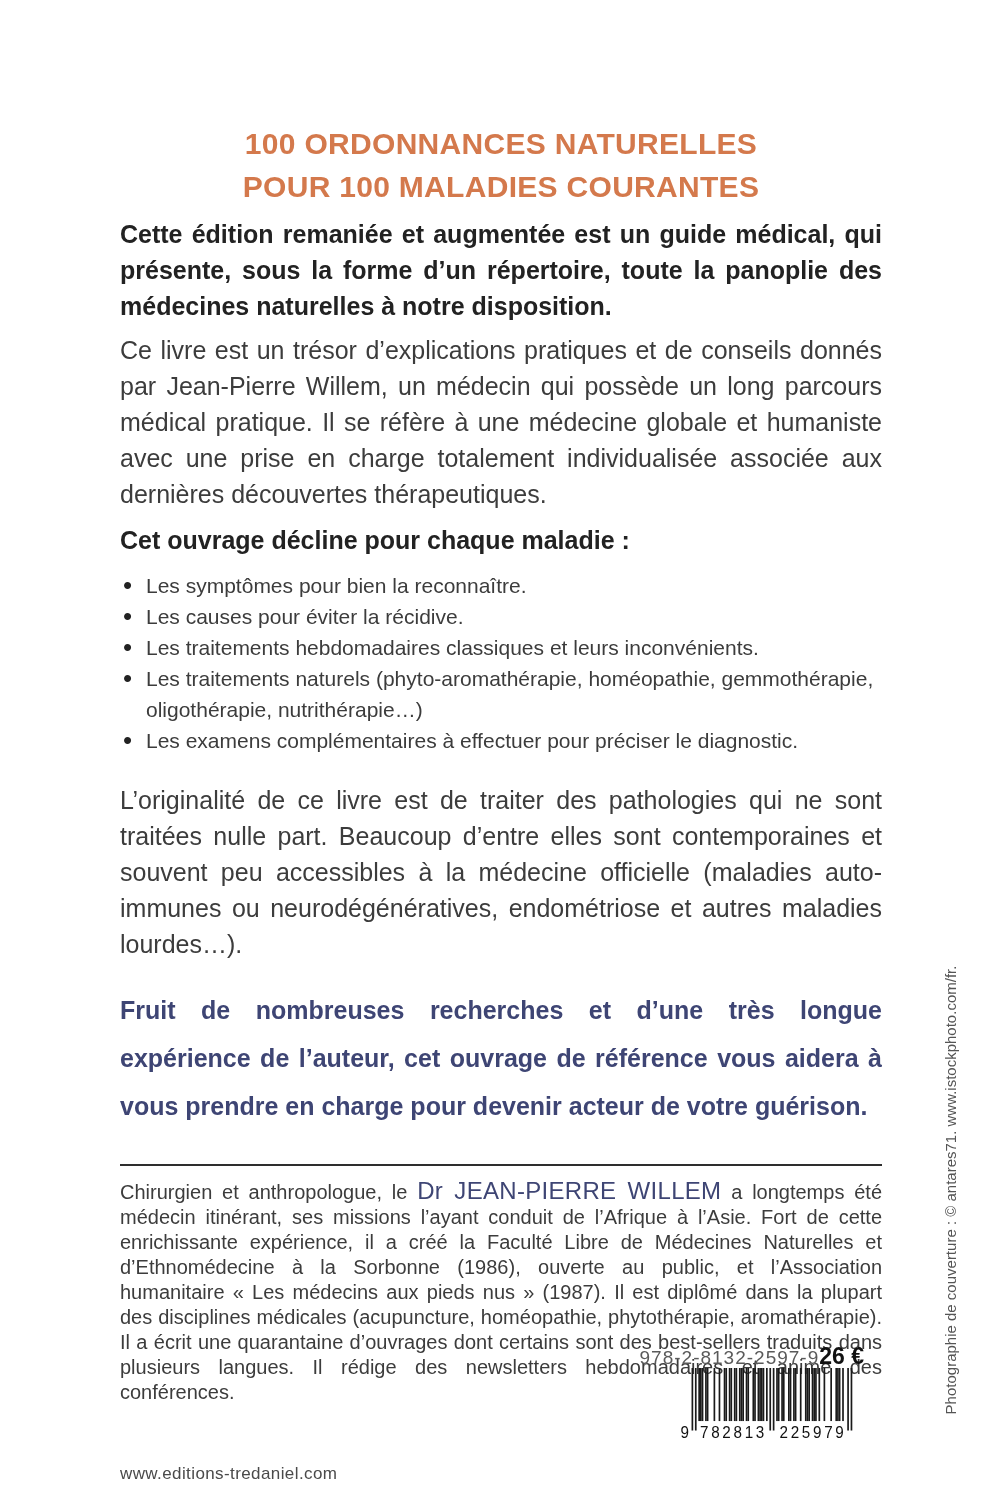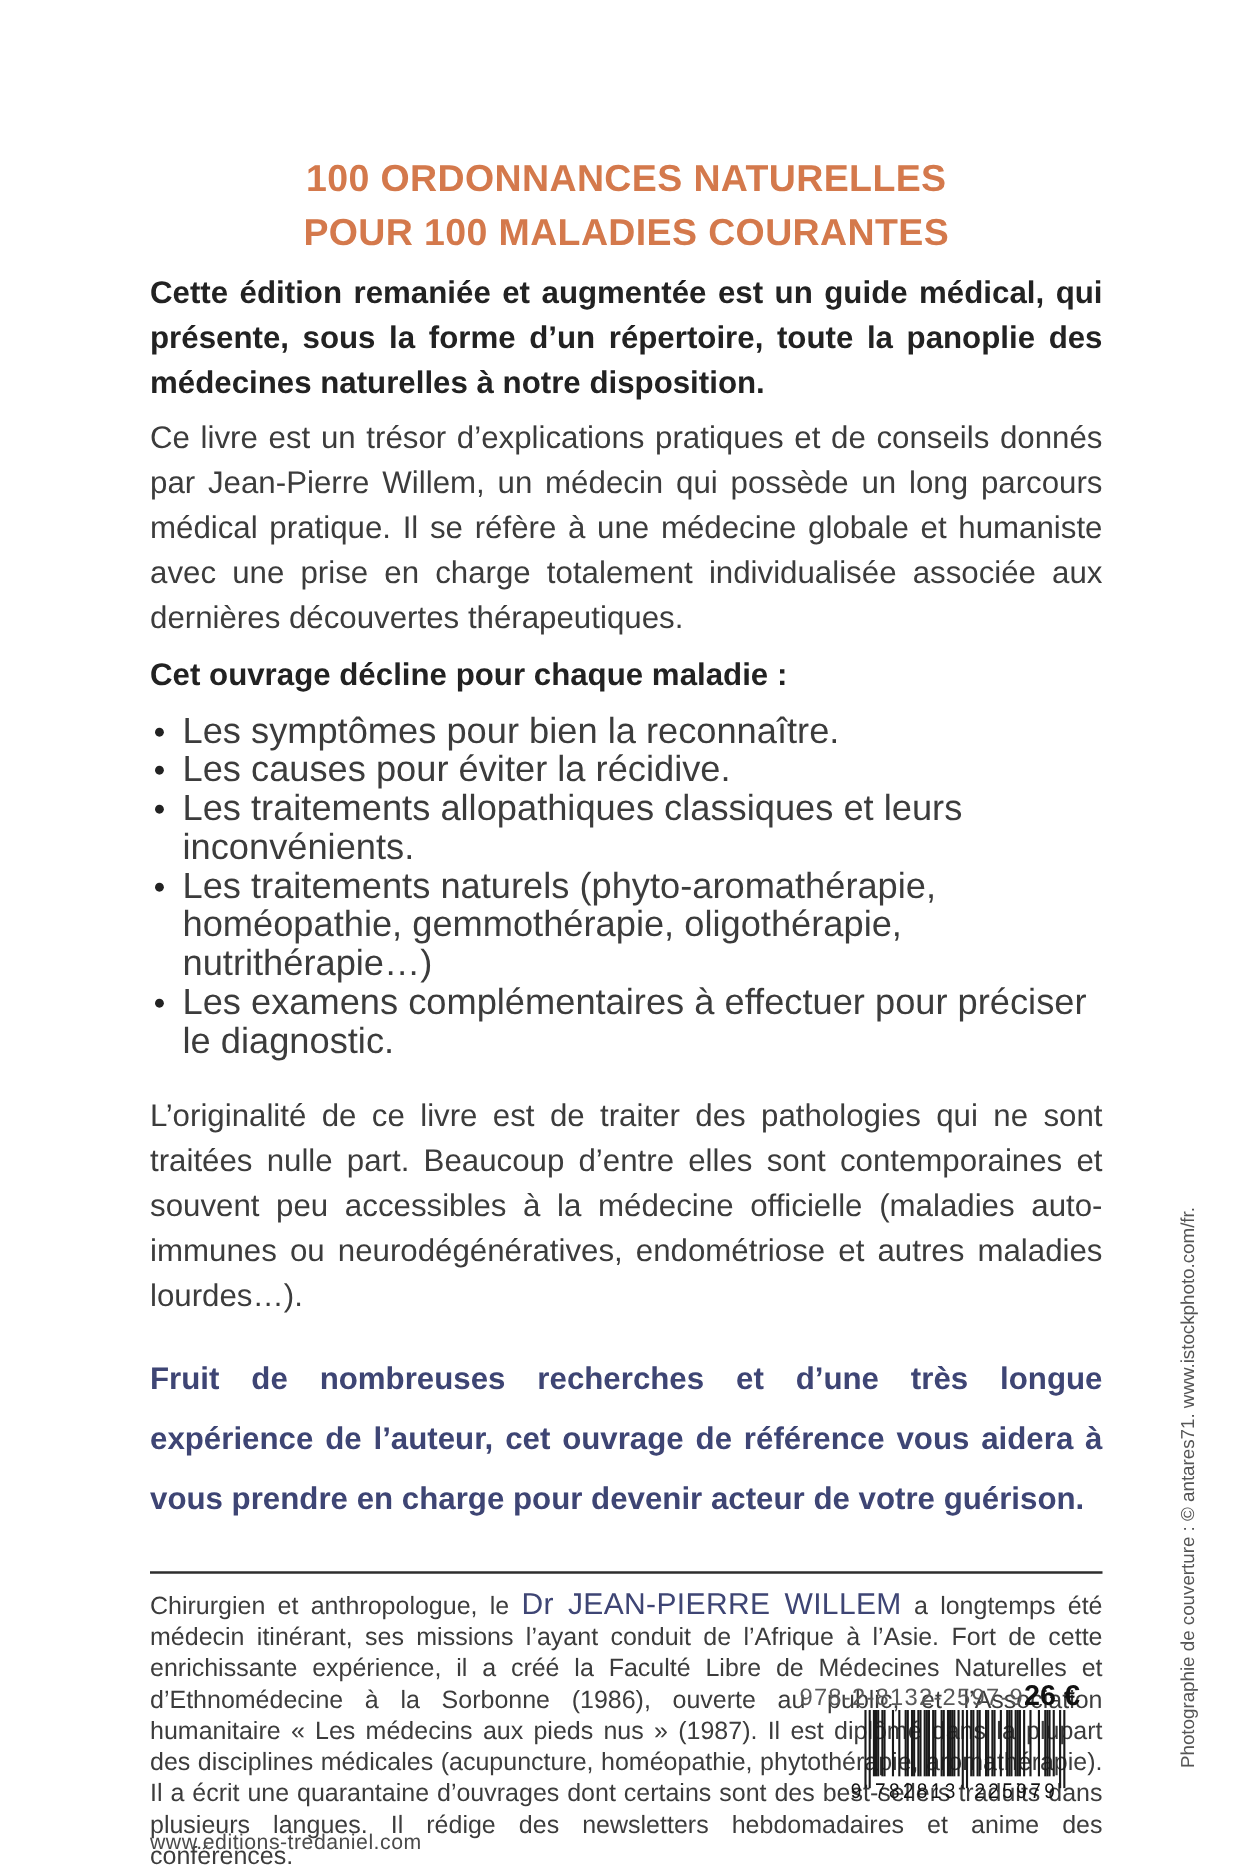--- a/index.html
+++ b/index.html
@@ -55,21 +55,21 @@
     color:var(--text-dark);
   }
   ul.features{
     margin:10px 0 0;
     padding:0;
     list-style:none;
   }
   ul.features li{
     position:relative;
     padding-left:26px;
-    font-size:29px;
+    font-size:21px;
     line-height:31px;
     color:var(--text-body);
     text-align:left;
   }
   ul.features li::before{
     content:"\2022";
     position:absolute;
     left:3px;top:0;
     font-size:26px;
     color:#222;
@@ -160,21 +160,21 @@
 
     <p class="p-intro">Cette édition remaniée et augmentée est un guide médical, qui présente, sous la forme d’un répertoire, toute la panoplie des médecines naturelles à notre disposition.</p>
 
     <p class="p-body p-book">Ce livre est un trésor d’explications pratiques et de conseils donnés par Jean-Pierre Willem, un médecin qui possède un long parcours médical pratique. Il se réfère à une médecine globale et humaniste avec une prise en charge totalement individualisée associée aux dernières découvertes thérapeutiques.</p>
 
     <p class="list-heading">Cet ouvrage décline pour chaque maladie :</p>
 
     <ul class="features">
         <li><span>Les symptômes pour bien la reconnaître.</span></li>
         <li><span>Les causes pour éviter la récidive.</span></li>
-        <li><span>Les traitements allopathiques classiques et leurs inconvénients.</span></li>
+        <li><span>Les traitements hebdomadaires classiques et leurs inconvénients.</span></li>
         <li><span>Les traitements naturels (phyto-aromathérapie, homéopathie, gemmothérapie, oligothérapie, nutrithérapie…)</span></li>
         <li><span>Les examens complémentaires à effectuer pour préciser le diagnostic.</span></li>
       </ul>
 
     <p class="p-body p-originality">L’originalité de ce livre est de traiter des pathologies qui ne sont traitées nulle part. Beaucoup d’entre elles sont contemporaines et souvent peu accessibles à la médecine officielle (maladies auto-immunes ou neurodégénératives, endométriose et autres maladies lourdes…).</p>
 
     <p class="p-highlight">Fruit de nombreuses recherches et d’une très longue expérience de l’auteur, cet ouvrage de référence vous aidera à vous prendre en charge pour devenir acteur de votre guérison.</p>
 
     <hr class="rule">
 

